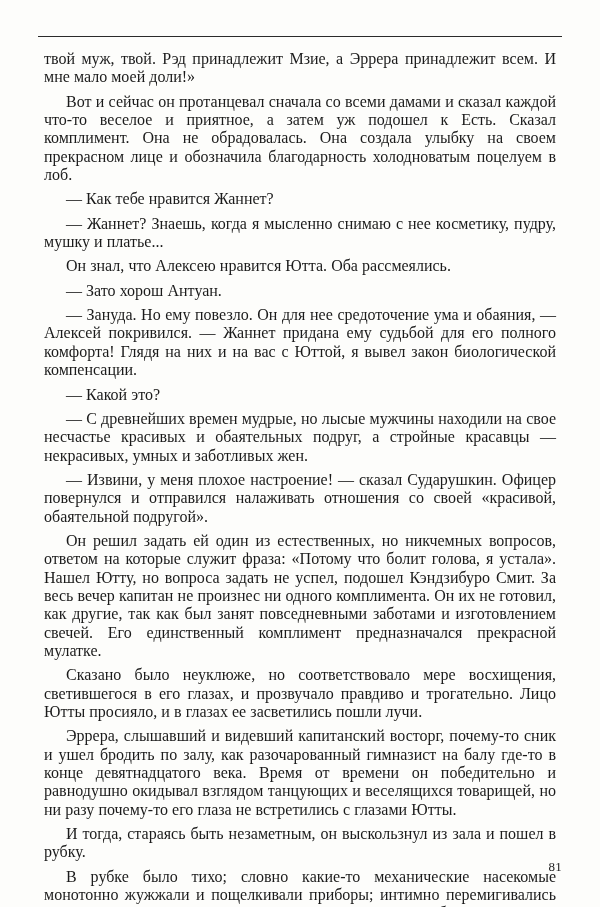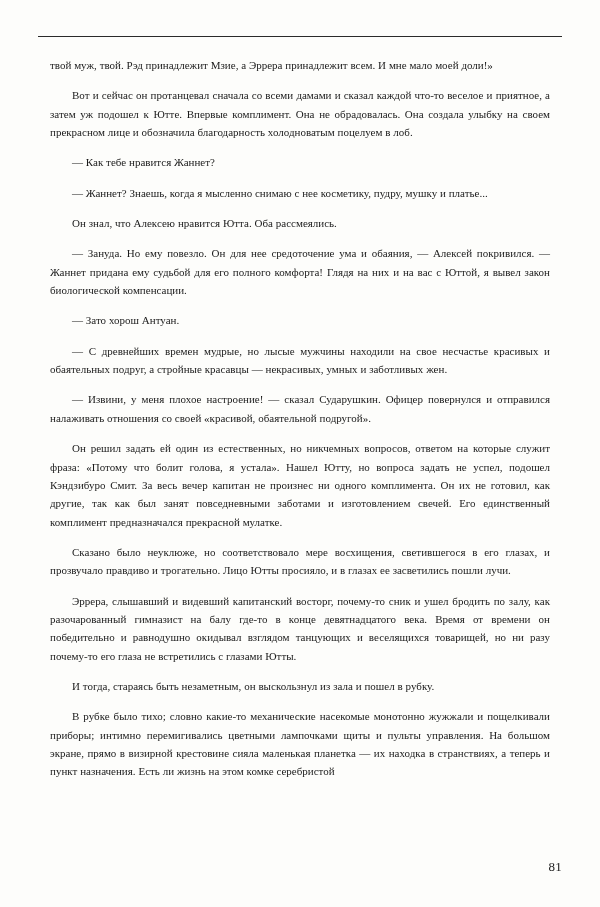--- a/index.html
+++ b/index.html
@@ -29,22 +29,22 @@
     height: 1px;
     background: #2a2a2a;
   }
   .text-column {
     position: absolute;
     left: 38px;
     top: 44px;
     width: 524px;
   }
   p.para {
-    margin: 12px;
-    font-size: 11px;
+    margin: 6px;
+    font-size: 16px;
     line-height: 18.35px;
     text-align: justify;
     text-justify: inter-word;
     text-indent: 22px;
     hyphens: manual;
     word-spacing: 0.1px;
   }
   p.noindent {
     text-indent: 0;
   }
@@ -58,26 +58,27 @@
 </style>
 </head>
 <body>
 
 <div class="page">
 
   <div class="rule-top"></div>
 
   <div class="text-column">
     <p class="para noindent">твой муж, твой. Рэд принадлежит Мзие, а Эррера принадлежит всем. И мне мало моей доли!»</p>
-    <p class="para">Вот и сейчас он протанцевал сначала со всеми дамами и сказал каждой что-то веселое и приятное, а затем уж подошел к Ютте. Впервые комплимент. Она не обрадовалась. Она создала улыбку на своем прекрасном лице и обозначила благодарность холодноватым поцелуем в лоб.</p>
+    <p class="para">Вот и сейчас он протанцевал сначала со всеми дамами и сказал каждой что-то веселое и приятное, а затем уж подошел к Есть. Сказал комплимент. Она не обрадовалась. Она создала улыбку на своем прекрасном лице и обозначила благодарность холодноватым поцелуем в лоб.</p>
     <p class="para">— Как тебе нравится Жаннет?</p>
     <p class="para">— Жаннет? Знаешь, когда я мысленно снимаю с нее косметику, пудру, мушку и платье...</p>
     <p class="para">Он знал, что Алексею нравится Ютта. Оба рассмеялись.</p>
+    <p class="para">— Зато хорош Антуан.</p>
     <p class="para">— Зануда. Но ему повезло. Он для нее средоточение ума и обаяния, — Алексей покривился. — Жаннет придана ему судьбой для его полного комфорта! Глядя на них и на вас с Юттой, я вывел закон биологической компенсации.</p>
-    <p class="para">— Зато хорош Антуан.</p>
+    <p class="para">— Какой это?</p>
     <p class="para">— С древнейших времен мудрые, но лысые мужчины находили на свое несчастье красивых и обаятельных подруг, а стройные красавцы — некрасивых, умных и заботливых жен.</p>
     <p class="para">— Извини, у меня плохое настроение! — сказал Сударушкин. Офицер повернулся и отправился налаживать отношения со своей «красивой, обаятельной подругой».</p>
     <p class="para">Он решил задать ей один из естественных, но никчемных вопросов, ответом на которые служит фраза: «Потому что болит голова, я устала». Нашел Ютту, но вопроса задать не успел, подошел Кэндзибуро Смит. За весь вечер капитан не произнес ни одного комплимента. Он их не готовил, как другие, так как был занят повседневными заботами и изготовлением свечей. Его единственный комплимент предназначался прекрасной мулатке.</p>
     <p class="para">Сказано было неуклюже, но соответствовало мере восхищения, светившегося в его глазах, и прозвучало правдиво и трогательно. Лицо Ютты просияло, и в глазах ее засветились пошли лучи.</p>
     <p class="para">Эррера, слышавший и видевший капитанский восторг, почему-то сник и ушел бродить по залу, как разочарованный гимназист на балу где-то в конце девятнадцатого века. Время от времени он победительно и равнодушно окидывал взглядом танцующих и веселящихся товарищей, но ни разу почему-то его глаза не встретились с глазами Ютты.</p>
     <p class="para">И тогда, стараясь быть незаметным, он выскользнул из зала и пошел в рубку.</p>
     <p class="para">В рубке было тихо; словно какие-то механические насекомые монотонно жужжали и пощелкивали приборы; интимно перемигивались цветными лампочками щиты и пульты управления. На большом экране, прямо в визирной крестовине сияла маленькая планетка — их находка в странствиях, а теперь и пункт назначения. Есть ли жизнь на этом комке серебристой</p>
   </div>
 
   <div class="folio">81</div>

